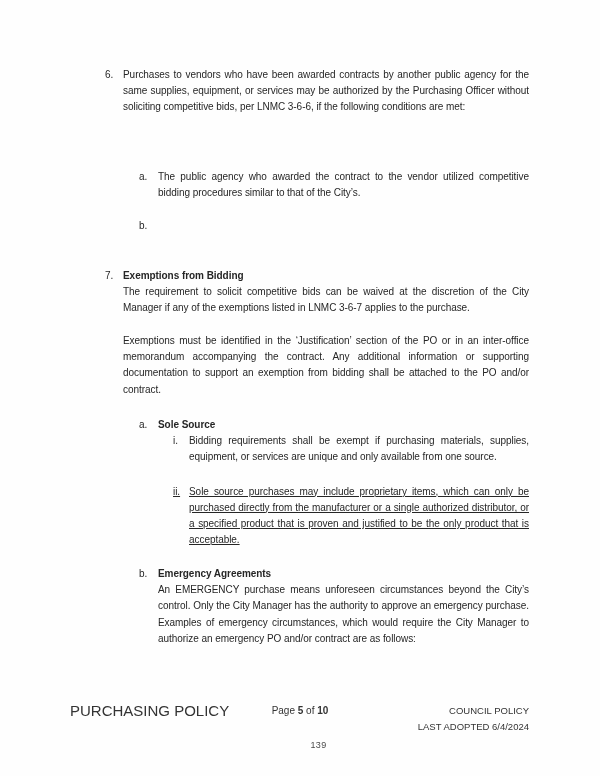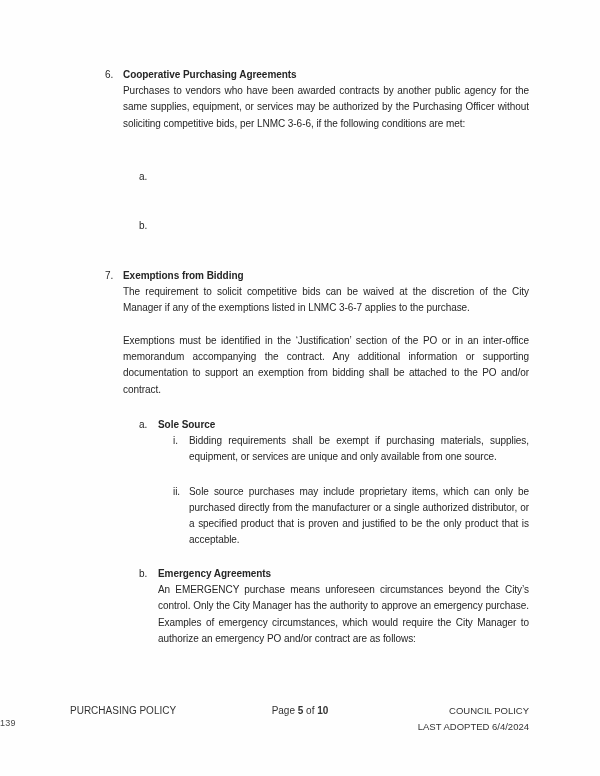--- a/index.html
+++ b/index.html
@@ -25,59 +25,61 @@
   
   .lvl2 { padding-left: 139px; padding-right: 71px; }
   .lvl2 > .num { flex: none; width: 19px; }
   
   .lvl3 { display: flex; align-items: flex-start; margin-left: 15px; }
   .lvl3 > .num { flex: none; width: 16px; }
   .txt { flex: 1; min-width: 0; }
   .para { margin: 0; text-align: justify; }
   .heading { font-weight: bold; }
   .num { text-align: left; }
-  .mt18 { margin-top: 18px; }
+  .mt18 { margin-top: 18px; text-decoration: underline; }
   
   .footer-left {
     position: absolute; top: 703px; left: 70px;
-    font-size: 10px; letter-spacing: 0; color: #333333;
+    font-size: 15px; letter-spacing: 0; color: #333333;
   }
   .footer-center {
     position: absolute; top: 703px; left: 0; right: 0;
     text-align: center; font-size: 10px; letter-spacing: 0; color: #333333;
   }
   .footer-right {
     position: absolute; top: 703px; right: 71px;
     text-align: right; font-size: 9.5px; line-height: 16px;
     letter-spacing: 0; color: #333333;
   }
   .packet-page {
-    position: absolute; top: 715px; left: 0; right: 0;
-    text-align: left; font-size: 9px; letter-spacing: 0.3px; color: #4a4a4a;
+    position: absolute; top: 737px; left: 0; right: 0;
+    text-align: center; font-size: 9px; letter-spacing: 0.3px; color: #4a4a4a; padding-left: 37px;
   }
   .b { font-weight: bold; }
 </style>
 </head>
 <body>
 
 <div class="sheet">
 
   <section class="blk" style="top:67px">
     <div class="row lvl1">
       <span class="num">6.</span>
       <div class="txt">
-        <div class="heading">Cooperative Purchasing Agreements</div>
         <p class="para">Purchases to vendors who have been awarded contracts by another public agency for the same supplies, equipment, or services may be authorized by the Purchasing Officer without soliciting competitive bids, per LNMC 3-6-6, if the following conditions are met:</p>
       </div>
     </div>
   </section>
 
   <section class="blk" style="top:169px">
     <div class="row lvl2">
       <span class="num">a.</span>
+      <div class="txt">
+        <p class="para">The public agency who awarded the contract to the vendor utilized competitive bidding procedures similar to that of the City’s.</p>
+      </div>
     </div>
   </section>
 
   <section class="blk" style="top:218px">
     <div class="row lvl2">
       <span class="num">b.</span>
     </div>
   </section>
 
   <section class="blk" style="top:268px">

